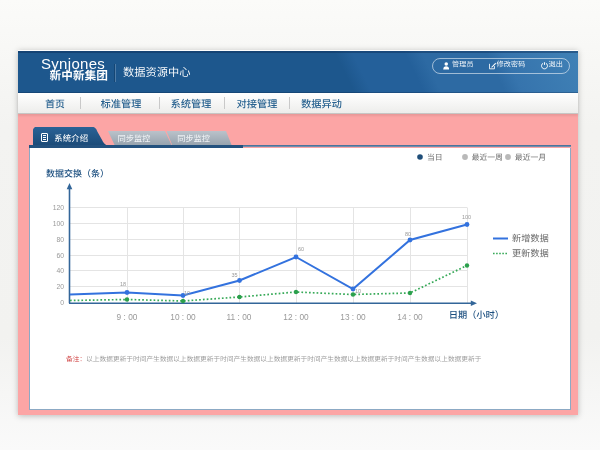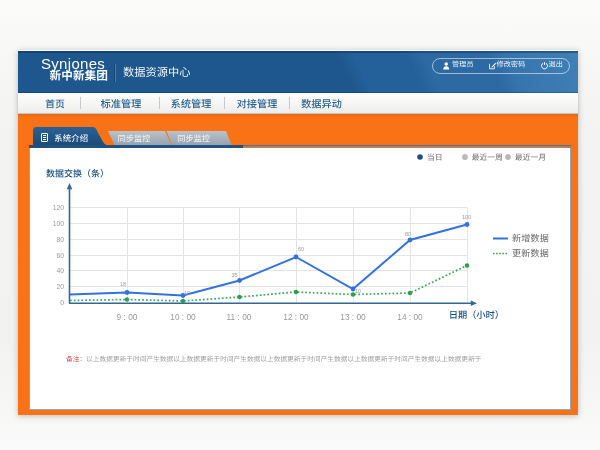--- a/index.html
+++ b/index.html
@@ -1,19 +1,19 @@
 <!DOCTYPE html>
 <html><head>
 <meta charset="utf-8">
 <style>
   html,body{margin:0;padding:0;}
   body{width:600px;height:450px;overflow:hidden;font-family:"Liberation Sans",sans-serif;
        background:linear-gradient(180deg,#fbfbf9 0%,#f3f3f1 28%,#f2f2f0 75%,#fafafa 100%);}
   .abs{position:absolute;}
-  #card{position:absolute;left:18px;top:50px;width:560px;height:365px;background:#f97316;
+  #card{position:absolute;left:18px;top:50px;width:560px;height:365px;background:#fca5a5;
         box-shadow:0 1px 6px rgba(0,0,0,.25);}
   
   #hdr{position:absolute;left:0;top:0;width:560px;height:43px;
        background:linear-gradient(64deg,#1d578d 0%,#1d578d 58%,#24609a 61%,#24609a 70%,#2d6aa3 73%,#2d6aa3 84%,#3674ad 87%,#4081b6 100%);
        border-top:1px solid #fdfdfd;box-sizing:border-box;
        box-shadow:inset 0 2px 0 rgba(12,45,86,.45), inset 0 -1px 0 rgba(5,25,55,.25);}
   #logo1{position:absolute;left:23px;top:4px;color:#fff;font-size:15px;font-weight:normal;letter-spacing:.3px;}
   #userpill{position:absolute;left:414px;top:7px;width:136px;height:14px;border:1px solid rgba(255,255,255,.55);
        border-radius:8px;}
   #userpill svg{position:absolute;top:3px;}

